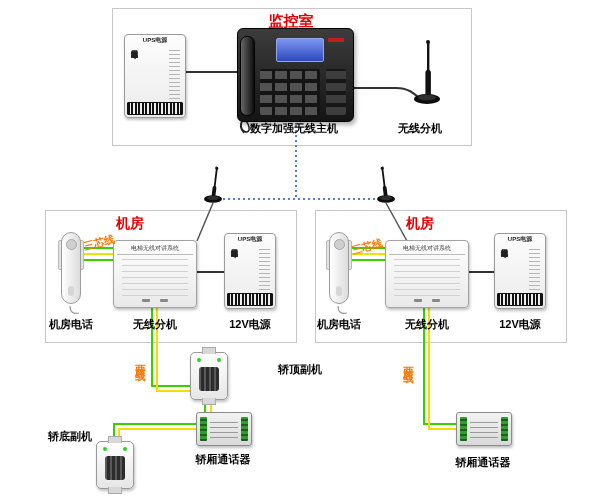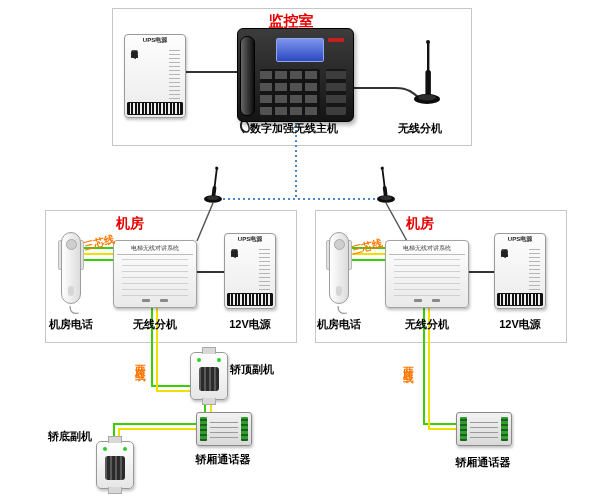--- a/index.html
+++ b/index.html
@@ -227,21 +227,21 @@
   <div class="lbl" style="left:485px;top:317px;width:70px;">12V电源</div>
 
   <div class="wire-lbl vert" style="left:134px;top:356px;height:54px;">两芯线</div>
   <div class="dev spk" style="left:190px;top:352px;width:36px;height:46px;">
     <div class="spk-tab-t"></div>
     <div class="spk-tab-b"></div>
     <div class="spk-led l"></div>
     <div class="spk-led r"></div>
     <div class="spk-grille"></div>
   </div>
-  <div class="lbl" style="left:230px;top:362px;text-align:right;">轿顶副机</div>
+  <div class="lbl" style="left:230px;top:362px;text-align:right;padding-left:48px;">轿顶副机</div>
 
   <div class="dev panel" style="left:196px;top:412px;width:54px;height:32px;">
     <div class="panel-term l"></div>
     <div class="panel-term r"></div>
     <div class="panel-text"></div>
   </div>
   <div class="lbl" style="left:193px;top:452px;width:60px;">轿厢通话器</div>
 
   <div class="lbl" style="left:48px;top:429px;text-align:right;">轿底副机</div>
   <div class="dev spk" style="left:96px;top:441px;width:36px;height:46px;">

